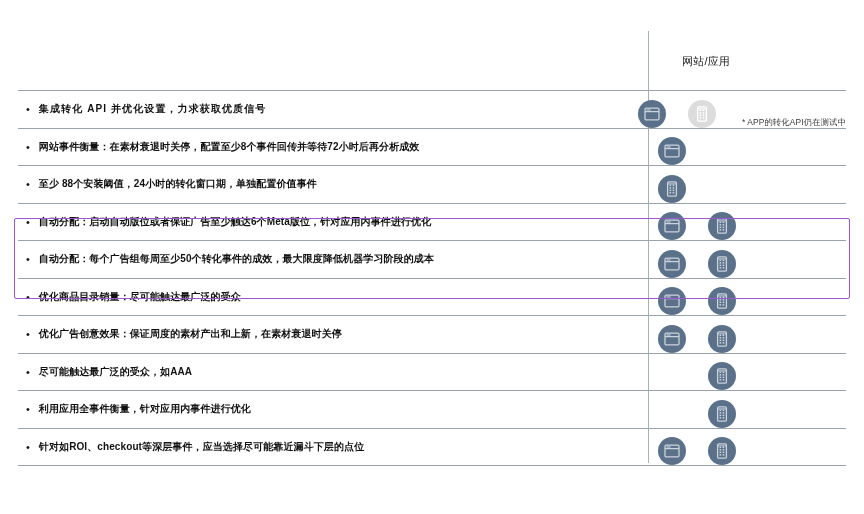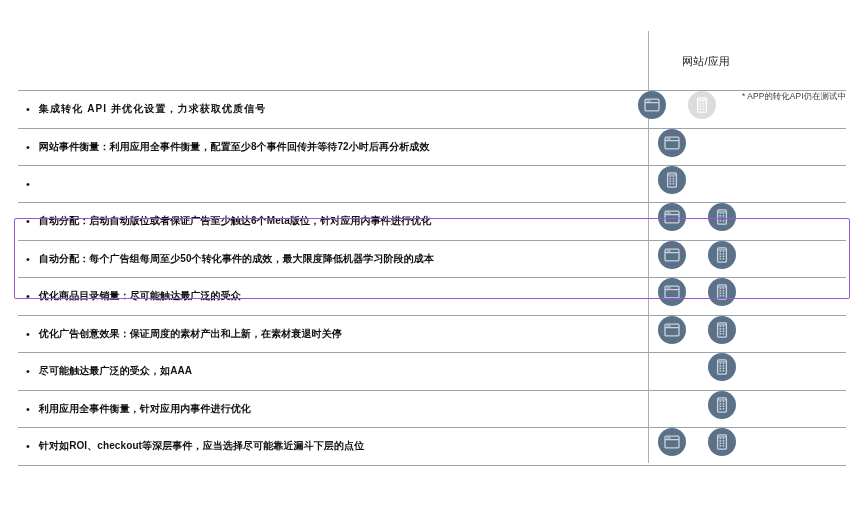--- a/index.html
+++ b/index.html
@@ -89,21 +89,21 @@
     color: #111111;
     letter-spacing: 0.1px;
   }
   .txt.wide {
     letter-spacing: 1.1px;
   }
 
   .row-icons {
     flex: 1 1 auto;
     display: flex;
-    align-items: flex-start;
+    align-items: flex-end;
     padding-left: 10px;
     gap: 22px;
     position: relative;
   }
 
   
   .ic {
     width: 28px;
     height: 28px;
     border-radius: 50%;
@@ -181,39 +181,40 @@
             </svg>
           </span>
           <span class="note">* APP的转化API仍在测试中</span>
         </div>
       </div>
       <div class="row">
         <div class="row-text">
           <div class="bullet-wrap">
             <span class="bullet">•</span>
             <div>
-              <div class="txt">网站事件衡量：利用应用全事件衡量，配置至少8个事件回传并等待72小时后再分析成效</div>
-            </div>
-          </div>
-        </div>
-        <div class="row-icons">
-          <span class="ic">
-            <svg width="18" height="18" viewBox="0 0 18 18">
-              <rect x="2" y="3.2" width="14" height="11.6" rx="1.2" fill="none" stroke="#c9d3dd" stroke-width="1.3"></rect>
-              <line x1="2" y1="6.6" x2="16" y2="6.6" stroke="#c9d3dd" stroke-width="1.3"></line>
-              <rect x="3.6" y="4.4" width="4" height="1.1" fill="#c9d3dd"></rect>
-            </svg>
-          </span>
-        </div>
-      </div>
-      <div class="row">
-        <div class="row-text">
-          <div class="bullet-wrap">
-            <span class="bullet">•</span>
-            <div>
+              <div class="txt">网站事件衡量：在素材衰退时关停，配置至少8个事件回传并等待72小时后再分析成效</div>
+            </div>
+          </div>
+        </div>
+        <div class="row-icons">
+          <span class="ic">
+            <svg width="18" height="18" viewBox="0 0 18 18">
+              <rect x="2" y="3.2" width="14" height="11.6" rx="1.2" fill="none" stroke="#c9d3dd" stroke-width="1.3"></rect>
+              <line x1="2" y1="6.6" x2="16" y2="6.6" stroke="#c9d3dd" stroke-width="1.3"></line>
+              <rect x="3.6" y="4.4" width="4" height="1.1" fill="#c9d3dd"></rect>
+            </svg>
+          </span>
+        </div>
+      </div>
+      <div class="row">
+        <div class="row-text">
+          <div class="bullet-wrap">
+            <span class="bullet">•</span>
+            <div>
+              <div class="txt">至少 88个安装阈值，24小时的转化窗口期，单独配置价值事件</div>
             </div>
           </div>
         </div>
         <div class="row-icons">
           <span class="ic">
             <svg width="18" height="18" viewBox="0 0 18 18">
               <rect x="4.6" y="1.8" width="8.8" height="14.4" rx="1.3" fill="none" stroke="#c9d3dd" stroke-width="1.3"></rect>
               <rect x="6.5" y="4.6" width="1.7" height="1.5" fill="#c9d3dd"></rect>
               <rect x="9.6" y="4.6" width="1.7" height="1.5" fill="#c9d3dd"></rect>
               <rect x="6.5" y="7.1" width="1.7" height="1.5" fill="#c9d3dd"></rect>

